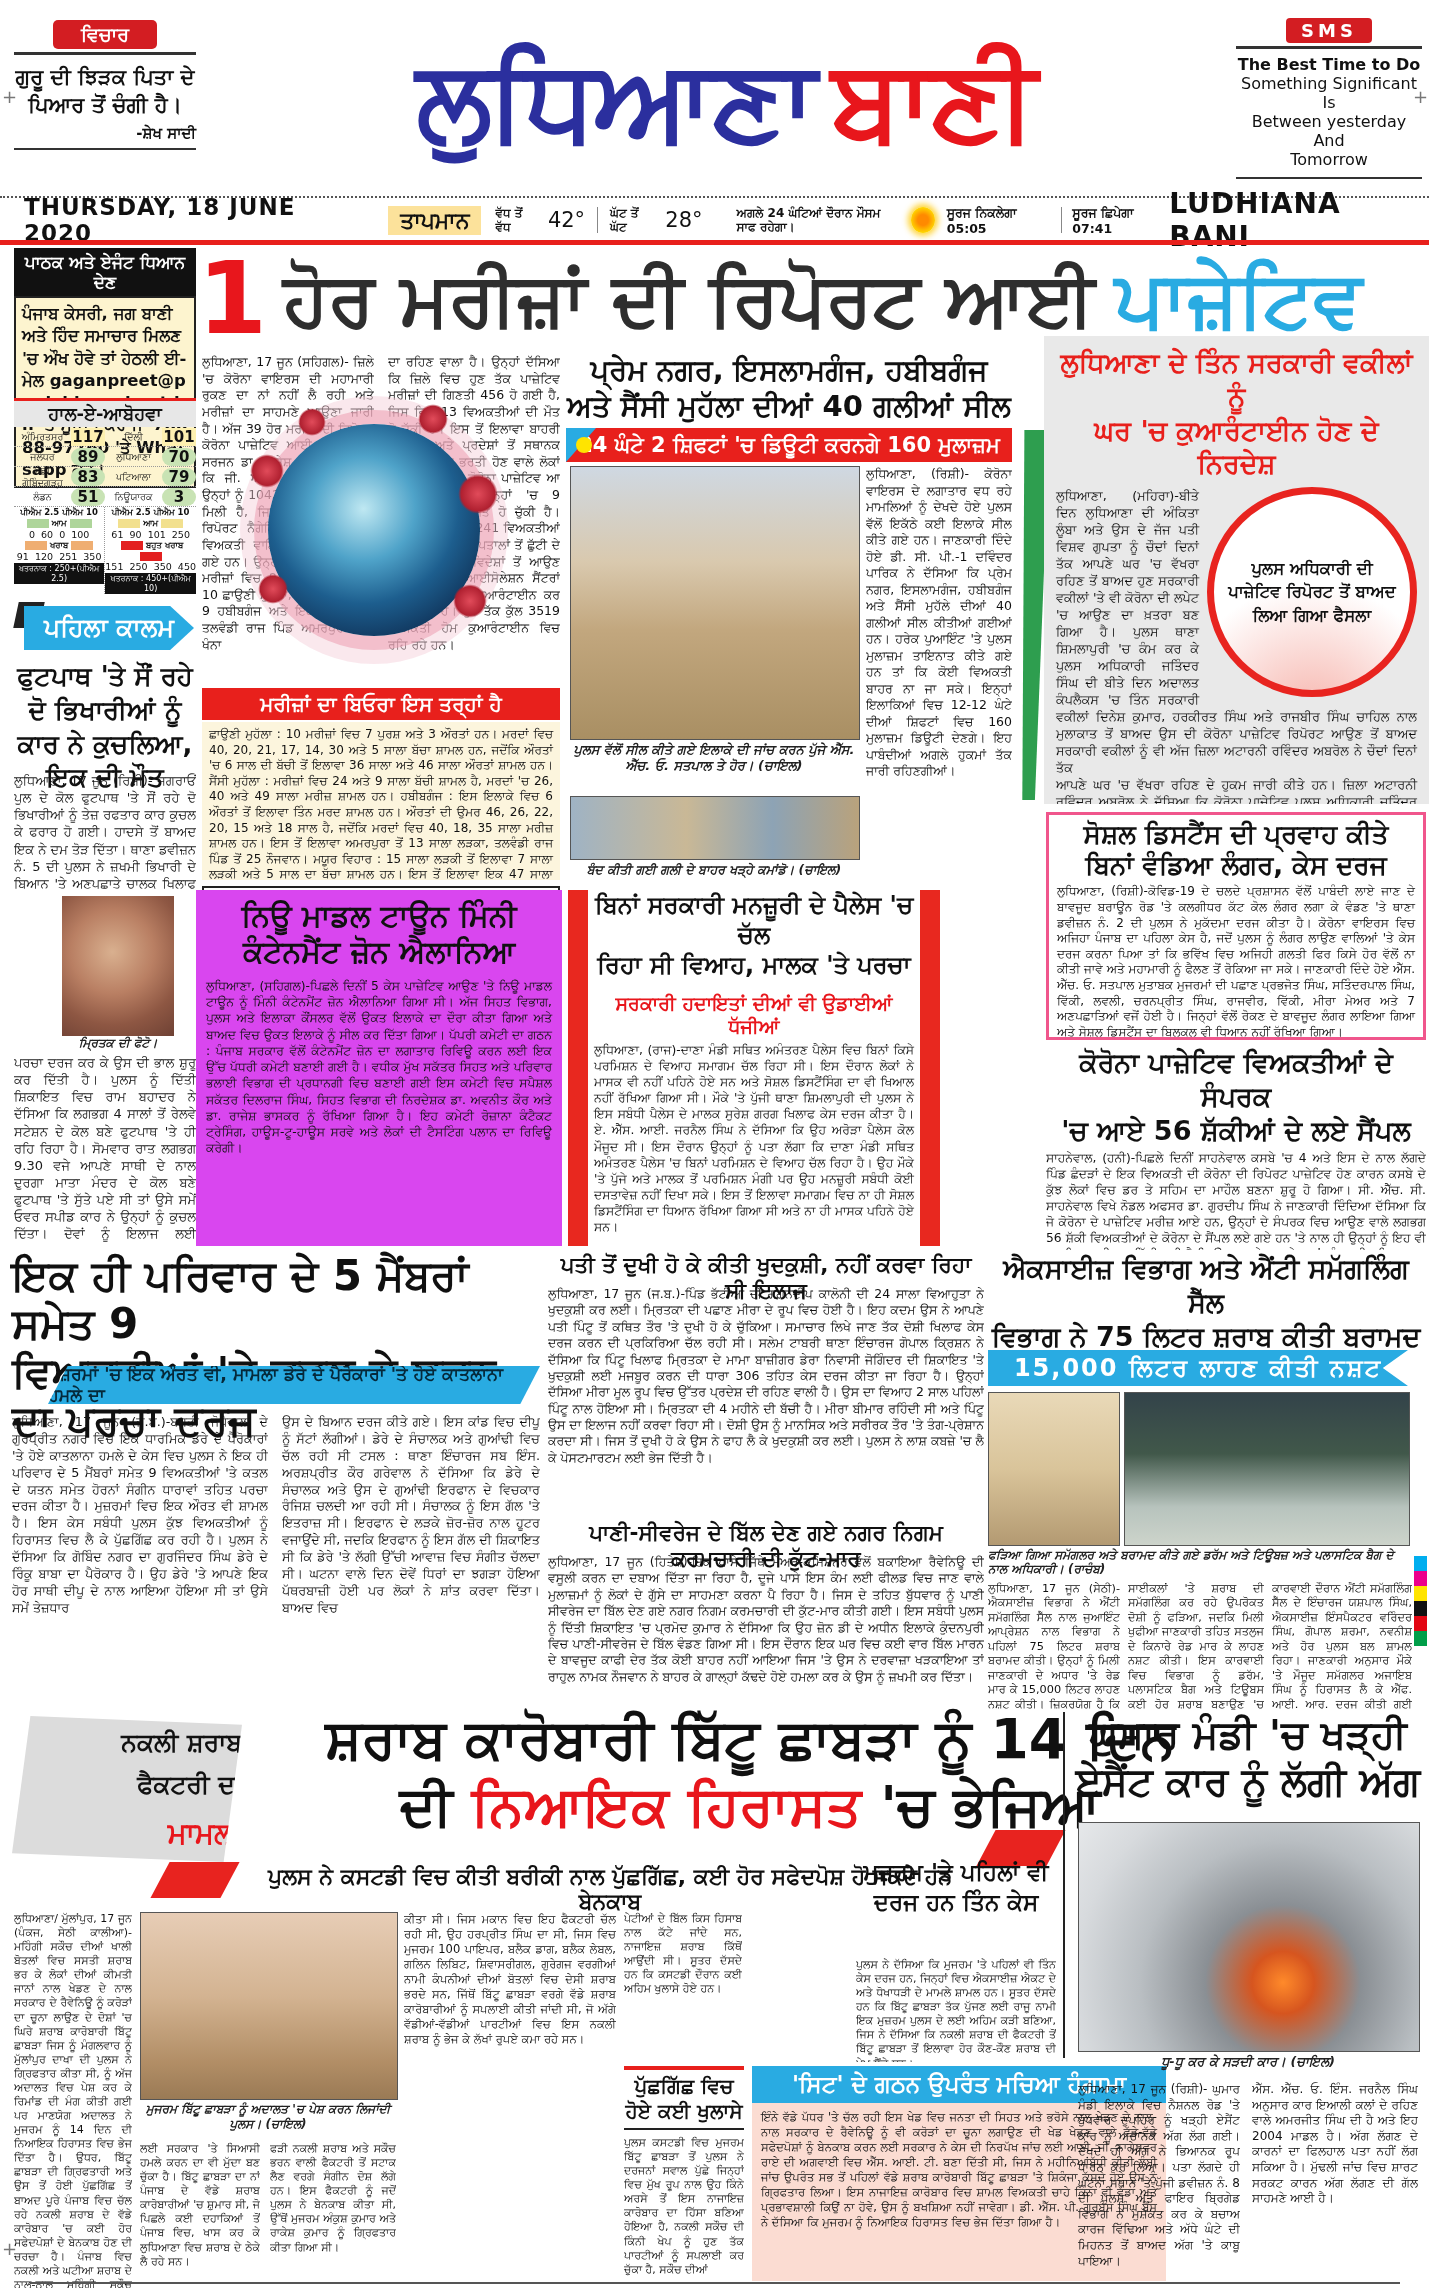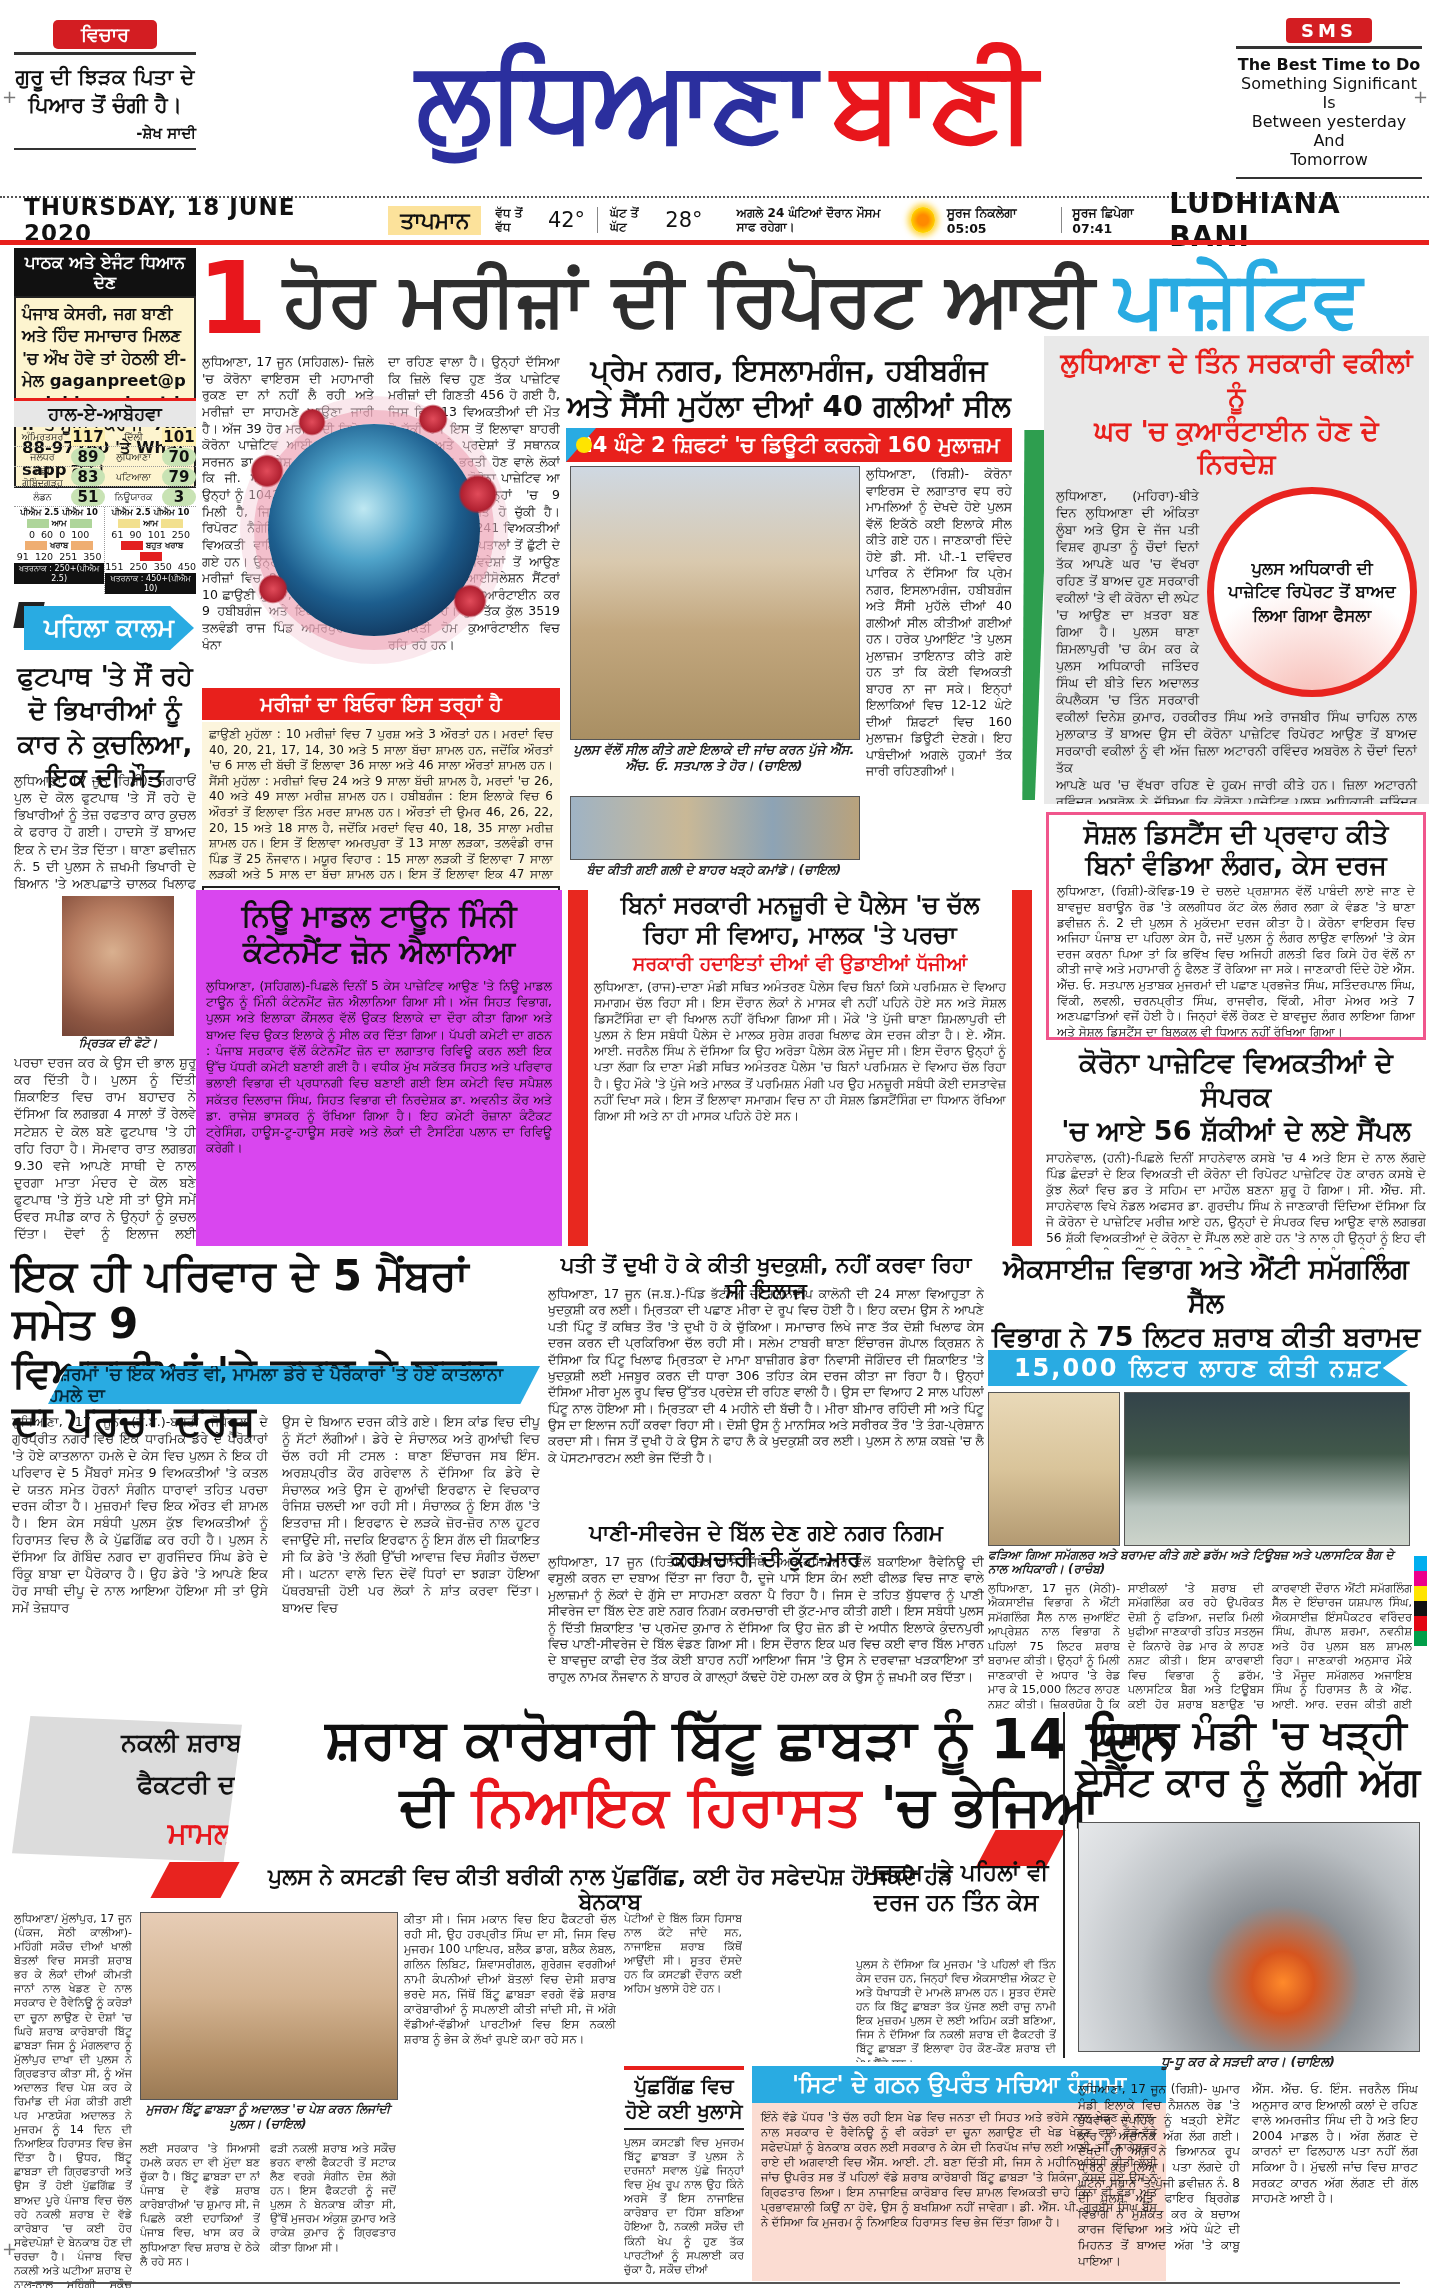--- a/index.html
+++ b/index.html
@@ -188,29 +188,29 @@
   <div class="abs ovh" style="left:198px;top:890px;width:0px;"></div>
   <div class="abs ovh" style="left:196px;top:1250px;width:0;height:0;"></div>
   <div class="abs ovh" style="left:196px;top:890px;width:366px;height:356px;background:#d946ef;padding:8px 10px;box-sizing:border-box;">
     <div style="font-weight:bold;font-size:30px;line-height:1.2;text-align:center;">
       <div>ਨਿਊ ਮਾਡਲ ਟਾਊਨ ਮਿੰਨੀ</div>
       <div>ਕੰਟੇਨਮੈਂਟ ਜ਼ੋਨ ਐਲਾਨਿਆ</div>
     </div>
     <div class="just" style="font-size:12.3px;line-height:1.32;margin-top:8px;">ਲੁਧਿਆਣਾ, (ਸਹਿਗਲ)-ਪਿਛਲੇ ਦਿਨੀਂ 5 ਕੇਸ ਪਾਜ਼ੇਟਿਵ ਆਉਣ 'ਤੇ ਨਿਊ ਮਾਡਲ ਟਾਊਨ ਨੂੰ ਮਿੰਨੀ ਕੰਟੇਨਮੈਂਟ ਜ਼ੋਨ ਐਲਾਨਿਆ ਗਿਆ ਸੀ। ਅੱਜ ਸਿਹਤ ਵਿਭਾਗ, ਪੁਲਸ ਅਤੇ ਇਲਾਕਾ ਕੌਂਸਲਰ ਵੱਲੋਂ ਉਕਤ ਇਲਾਕੇ ਦਾ ਦੌਰਾ ਕੀਤਾ ਗਿਆ ਅਤੇ ਬਾਅਦ ਵਿਚ ਉਕਤ ਇਲਾਕੇ ਨੂੰ ਸੀਲ ਕਰ ਦਿੱਤਾ ਗਿਆ। ਪੱਪਰੀ ਕਮੇਟੀ ਦਾ ਗਠਨ : ਪੰਜਾਬ ਸਰਕਾਰ ਵੱਲੋਂ ਕੰਟੇਨਮੈਂਟ ਜ਼ੋਨ ਦਾ ਲਗਾਤਾਰ ਰਿਵਿਊ ਕਰਨ ਲਈ ਇਕ ਉੱਚ ਪੱਧਰੀ ਕਮੇਟੀ ਬਣਾਈ ਗਈ ਹੈ। ਵਧੀਕ ਮੁੱਖ ਸਕੱਤਰ ਸਿਹਤ ਅਤੇ ਪਰਿਵਾਰ ਭਲਾਈ ਵਿਭਾਗ ਦੀ ਪ੍ਰਧਾਨਗੀ ਵਿਚ ਬਣਾਈ ਗਈ ਇਸ ਕਮੇਟੀ ਵਿਚ ਸਪੈਸ਼ਲ ਸਕੱਤਰ ਦਿਲਰਾਜ ਸਿੰਘ, ਸਿਹਤ ਵਿਭਾਗ ਦੀ ਨਿਰਦੇਸ਼ਕ ਡਾ. ਅਵਨੀਤ ਕੌਰ ਅਤੇ ਡਾ. ਰਾਜੇਸ਼ ਭਾਸਕਰ ਨੂੰ ਰੱਖਿਆ ਗਿਆ ਹੈ। ਇਹ ਕਮੇਟੀ ਰੋਜ਼ਾਨਾ ਕੰਟੈਕਟ ਟ੍ਰੇਸਿੰਗ, ਹਾਊਸ-ਟੂ-ਹਾਊਸ ਸਰਵੇ ਅਤੇ ਲੋਕਾਂ ਦੀ ਟੈਸਟਿੰਗ ਪਲਾਨ ਦਾ ਰਿਵਿਊ ਕਰੇਗੀ।</div>
   </div>
 
-  <div class="abs ovh" style="left:568px;top:890px;width:464px;height:356px;">
+  <div class="abs ovh" style="left:568px;top:890px;width:372px;height:356px;">
     <div class="vred" style="position:absolute;left:0;top:0;width:20px;height:100%;"></div>
     <div class="vred" style="position:absolute;right:0;top:0;width:20px;height:100%;"></div>
     <div style="margin:0 26px;">
       <div style="font-weight:bold;font-size:24px;line-height:1.25;text-align:center;">
         <div>ਬਿਨਾਂ ਸਰਕਾਰੀ ਮਨਜ਼ੂਰੀ ਦੇ ਪੈਲੇਸ 'ਚ ਚੱਲ</div>
         <div>ਰਿਹਾ ਸੀ ਵਿਆਹ, ਮਾਲਕ 'ਤੇ ਪਰਚਾ</div>
       </div>
-      <div style="color:#e8161c;font-weight:bold;font-size:19px;text-align:center;margin-top:2px;">ਸਰਕਾਰੀ ਹਦਾਇਤਾਂ ਦੀਆਂ ਵੀ ਉਡਾਈਆਂ ਧੱਜੀਆਂ</div>
+      <div style="color:#e8161c;font-weight:bold;font-size:19px;text-align:center;margin-top:12px;">ਸਰਕਾਰੀ ਹਦਾਇਤਾਂ ਦੀਆਂ ਵੀ ਉਡਾਈਆਂ ਧੱਜੀਆਂ</div>
       <div class="just" style="font-size:12.3px;line-height:1.31;margin-top:4px;">ਲੁਧਿਆਣਾ, (ਰਾਜ)-ਦਾਣਾ ਮੰਡੀ ਸਥਿਤ ਅਮੰਤਰਣ ਪੈਲੇਸ ਵਿਚ ਬਿਨਾਂ ਕਿਸੇ ਪਰਮਿਸ਼ਨ ਦੇ ਵਿਆਹ ਸਮਾਗਮ ਚੱਲ ਰਿਹਾ ਸੀ। ਇਸ ਦੌਰਾਨ ਲੋਕਾਂ ਨੇ ਮਾਸਕ ਵੀ ਨਹੀਂ ਪਹਿਨੇ ਹੋਏ ਸਨ ਅਤੇ ਸੋਸ਼ਲ ਡਿਸਟੈਂਸਿੰਗ ਦਾ ਵੀ ਖਿਆਲ ਨਹੀਂ ਰੱਖਿਆ ਗਿਆ ਸੀ। ਮੌਕੇ 'ਤੇ ਪੁੱਜੀ ਥਾਣਾ ਸ਼ਿਮਲਾਪੁਰੀ ਦੀ ਪੁਲਸ ਨੇ ਇਸ ਸਬੰਧੀ ਪੈਲੇਸ ਦੇ ਮਾਲਕ ਸੁਰੇਸ਼ ਗਰਗ ਖਿਲਾਫ ਕੇਸ ਦਰਜ ਕੀਤਾ ਹੈ। ਏ. ਐੱਸ. ਆਈ. ਜਰਨੈਲ ਸਿੰਘ ਨੇ ਦੱਸਿਆ ਕਿ ਉਹ ਅਰੋੜਾ ਪੈਲੇਸ ਕੋਲ ਮੌਜੂਦ ਸੀ। ਇਸ ਦੌਰਾਨ ਉਨ੍ਹਾਂ ਨੂੰ ਪਤਾ ਲੱਗਾ ਕਿ ਦਾਣਾ ਮੰਡੀ ਸਥਿਤ ਅਮੰਤਰਣ ਪੈਲੇਸ 'ਚ ਬਿਨਾਂ ਪਰਮਿਸ਼ਨ ਦੇ ਵਿਆਹ ਚੱਲ ਰਿਹਾ ਹੈ। ਉਹ ਮੌਕੇ 'ਤੇ ਪੁੱਜੇ ਅਤੇ ਮਾਲਕ ਤੋਂ ਪਰਮਿਸ਼ਨ ਮੰਗੀ ਪਰ ਉਹ ਮਨਜ਼ੂਰੀ ਸਬੰਧੀ ਕੋਈ ਦਸਤਾਵੇਜ਼ ਨਹੀਂ ਦਿਖਾ ਸਕੇ। ਇਸ ਤੋਂ ਇਲਾਵਾ ਸਮਾਗਮ ਵਿਚ ਨਾ ਹੀ ਸੋਸ਼ਲ ਡਿਸਟੈਂਸਿੰਗ ਦਾ ਧਿਆਨ ਰੱਖਿਆ ਗਿਆ ਸੀ ਅਤੇ ਨਾ ਹੀ ਮਾਸਕ ਪਹਿਨੇ ਹੋਏ ਸਨ।</div>
     </div>
   </div>
 
   <div class="abs" style="left:1016px;top:430px;width:42px;height:370px;background:#2e9e4f;clip-path:polygon(20% 0,80% 0,45% 100%,15% 100%);"></div>
   <div class="abs ovh" style="left:1044px;top:336px;width:385px;height:468px;background:#e9e9e9;padding:10px 12px;box-sizing:border-box;">
     <div style="color:#e8201c;font-weight:bold;font-size:27px;line-height:1.25;text-align:center;">
       <div>ਲੁਧਿਆਣਾ ਦੇ ਤਿੰਨ ਸਰਕਾਰੀ ਵਕੀਲਾਂ ਨੂੰ</div>
       <div>ਘਰ 'ਚ ਕੁਆਰੰਟਾਈਨ ਹੋਣ ਦੇ ਨਿਰਦੇਸ਼</div>
     </div>

